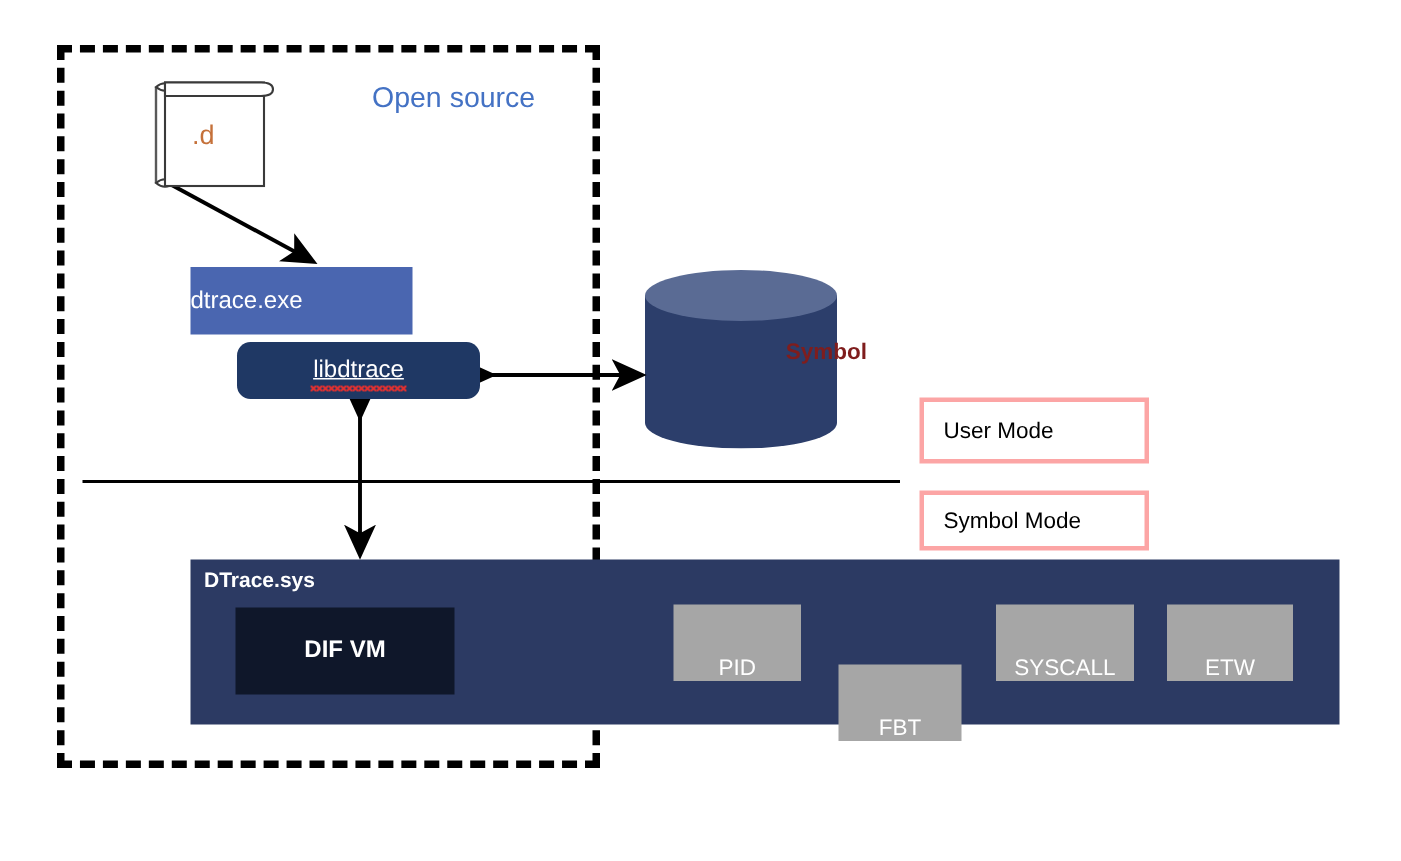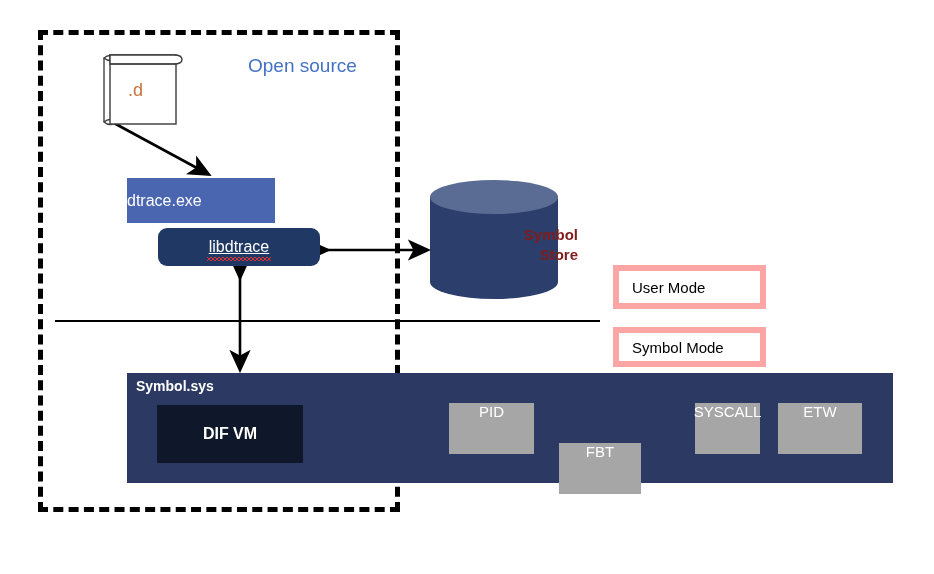--- a/index.html
+++ b/index.html
@@ -147,21 +147,21 @@
     height: 2px;
     background: #000000;
     z-index: 3;
   }
 
   
   .mode-box {
     position: absolute;
     left: 613px;
     width: 153px;
-    border: 6px solid #fca5a5;
+    border: 3px solid #fca5a5;
     background: #ffffff;
     box-sizing: border-box;
     display: flex;
     align-items: center;
     z-index: 6;
   }
   .mode-box .boxtext {
     color: #000000;
     font-size: 15px;
     padding-left: 13px;
@@ -209,21 +209,21 @@
   }
 
   
   .provider-box {
     position: absolute;
     top: 403px;
     height: 51px;
     background: #A6A6A6;
     z-index: 6;
     display: flex;
-    align-items: flex-start;
+    align-items: flex-end;
     justify-content: center;
   }
   .provider-box .boxtext {
     color: #ffffff;
     font-size: 15px;
   }
 </style>
 </head>
 <body>
 
@@ -282,45 +282,44 @@
     </defs>
     <line x1="9" y1="9" x2="9" y2="101" stroke="#000000" stroke-width="2.6" marker-start="url(#ah-u)" marker-end="url(#ah-d)"></line>
   </svg>
 
   <svg id="symbol-store" width="128" height="119" viewBox="0 0 128 119">
     <path d="M0 17 L0 102 A64 17 0 0 0 128 102 L128 17 Z" fill="#2C3E6B"></path>
     <ellipse cx="64" cy="17" rx="64" ry="17" fill="#5A6B94"></ellipse>
   </svg>
   <div id="symbol-store-label">
     <div>Symbol</div>
-    <div>Store</div>
   </div>
 
   <div id="mode-divider"></div>
 
   <div id="user-mode-box" class="mode-box">
     <span class="boxtext">User Mode</span>
   </div>
   <div id="kernel-mode-box" class="mode-box">
     <span class="boxtext">Symbol Mode</span>
   </div>
 
   <div id="dtrace-sys-band"></div>
-  <div id="dtrace-sys-label">Symbol.sys</div>
+  <div id="dtrace-sys-label">DTrace.sys</div>
 
   <div id="dif-vm-box">
     <span class="boxtext">DIF VM</span>
   </div>
 
   <div class="provider-box" id="provider-pid" style="left: 449px; width: 85px;">
     <span class="boxtext">PID</span>
   </div>
   <div class="provider-box" id="provider-fbt" style="left: 559px; width: 82px; margin-top: 40px;">
     <span class="boxtext">FBT</span>
   </div>
-  <div class="provider-box" id="provider-syscall" style="left: 664px; width: 65px; margin-left: 31px;">
+  <div class="provider-box" id="provider-syscall" style="left: 664px; width: 92px;">
     <span class="boxtext">SYSCALL</span>
   </div>
   <div class="provider-box" id="provider-etw" style="left: 778px; width: 84px;">
     <span class="boxtext">ETW</span>
   </div>
 
 </div>
 
 </body></html>

